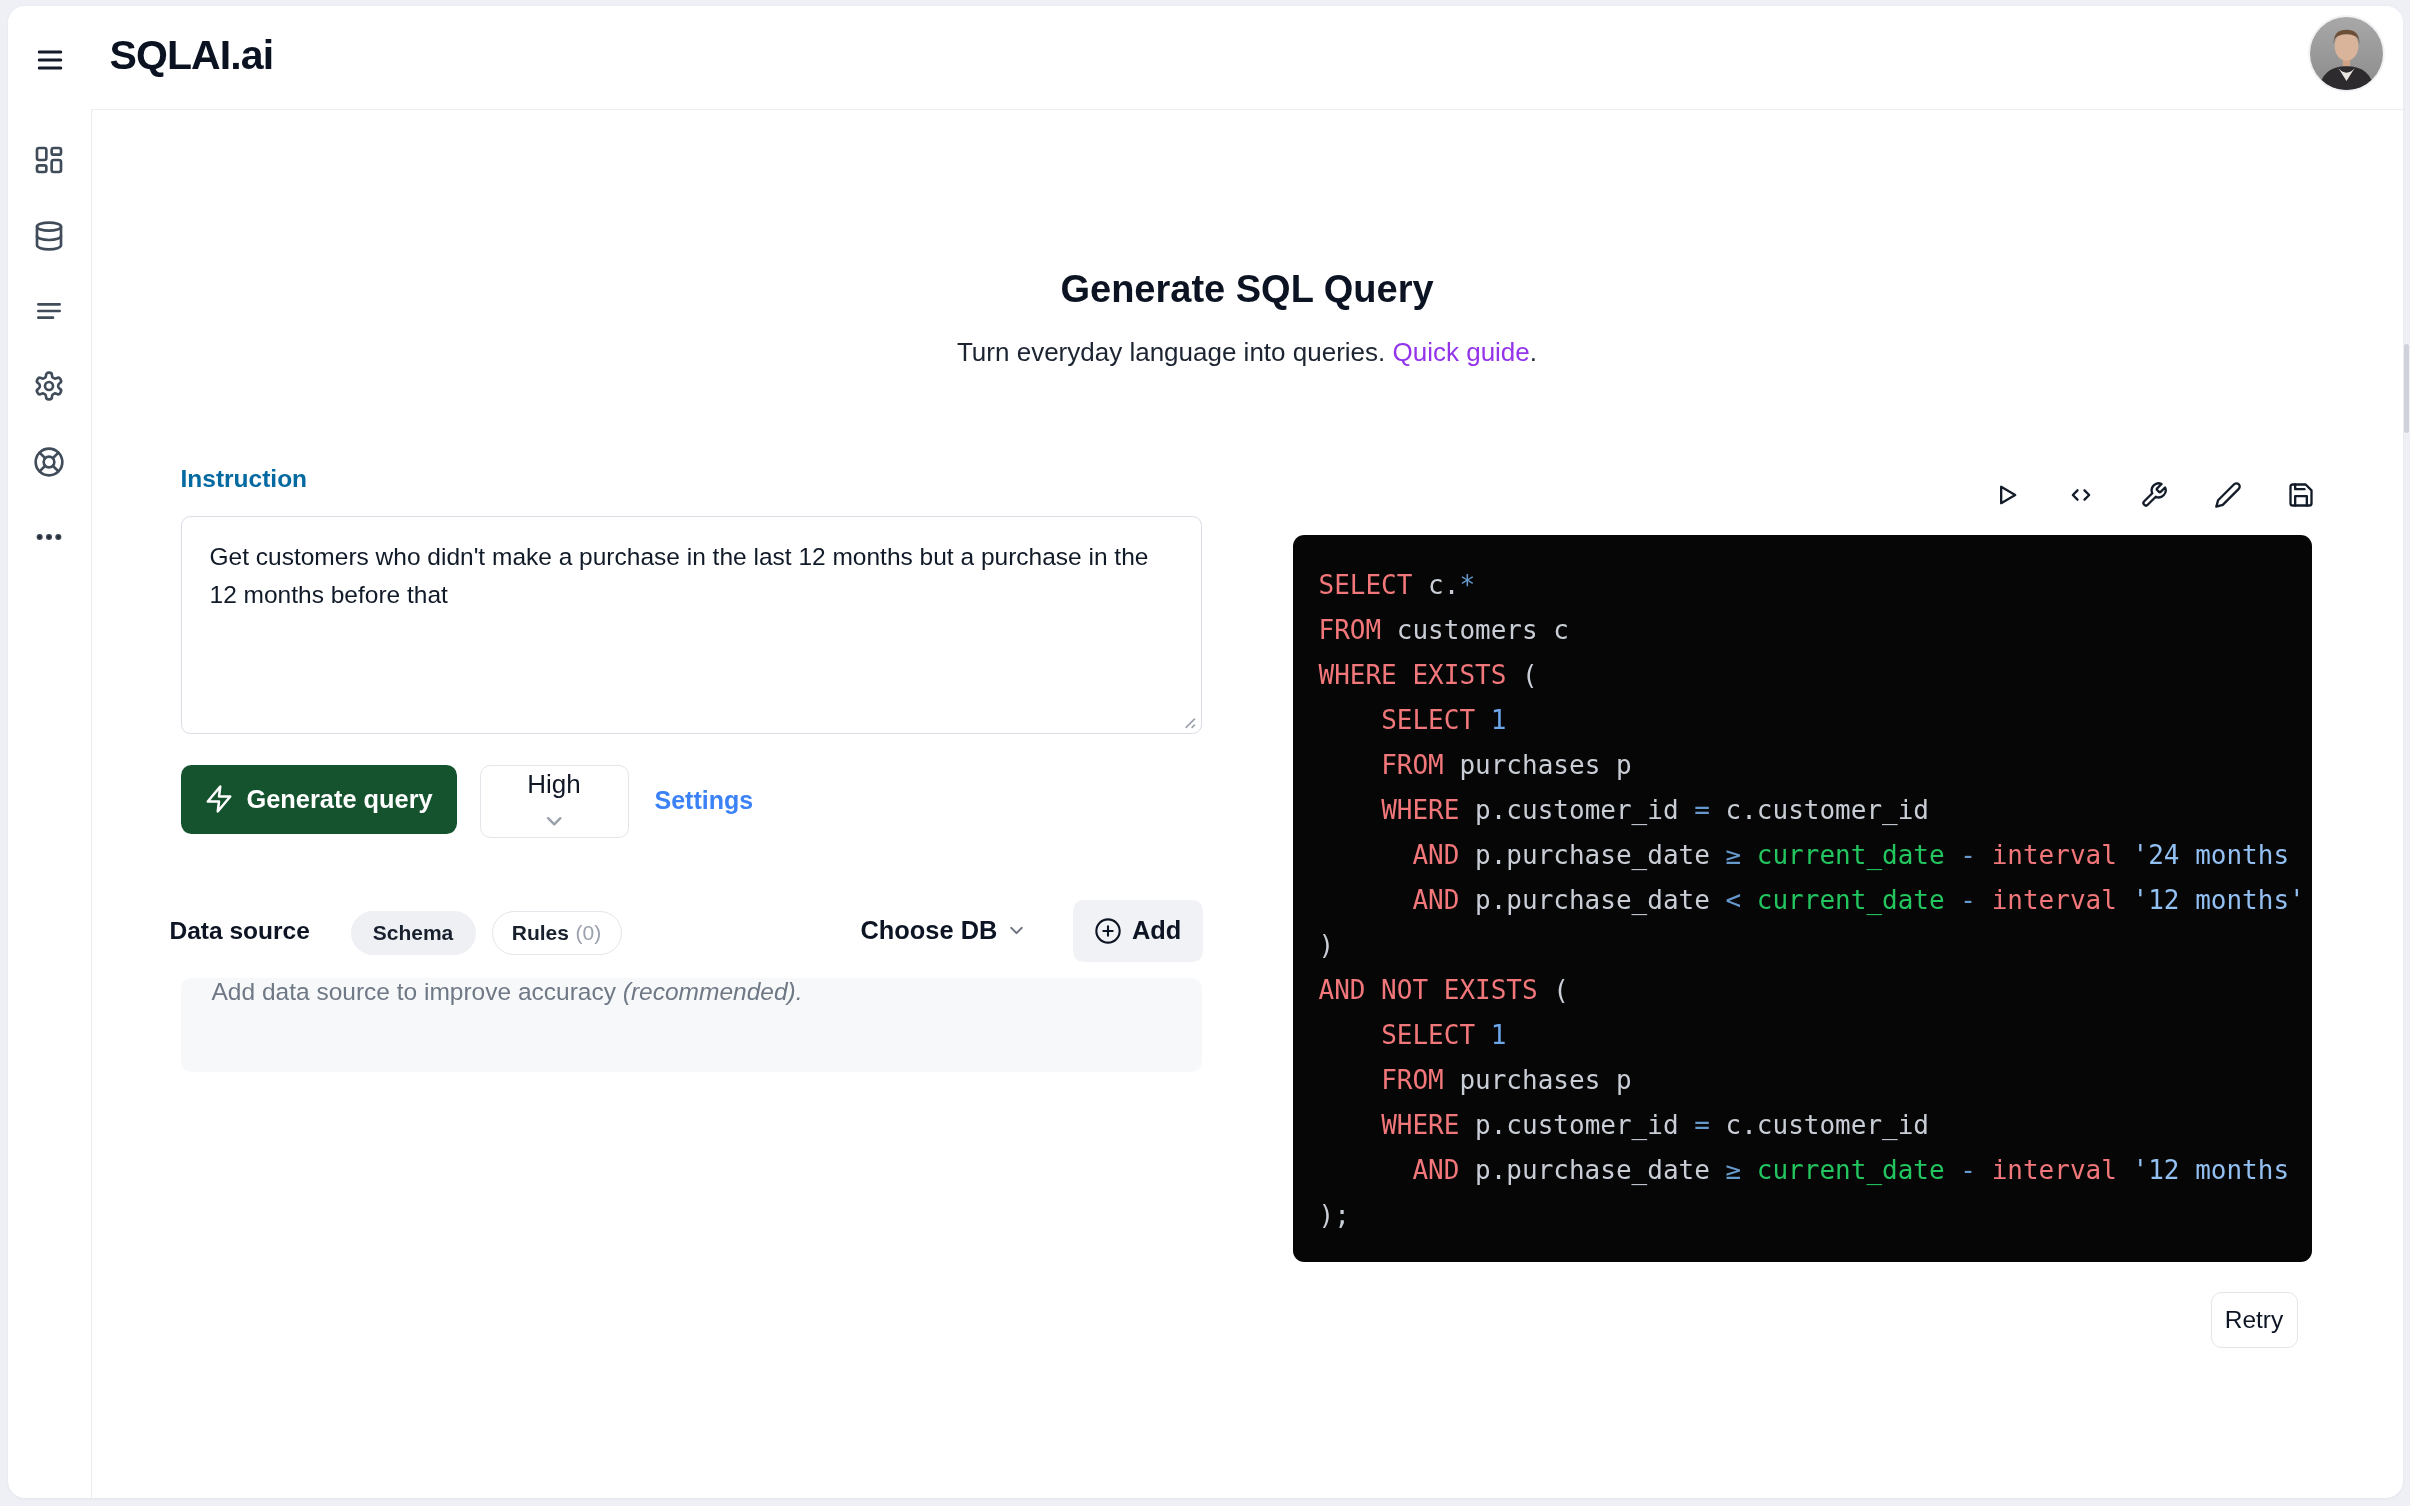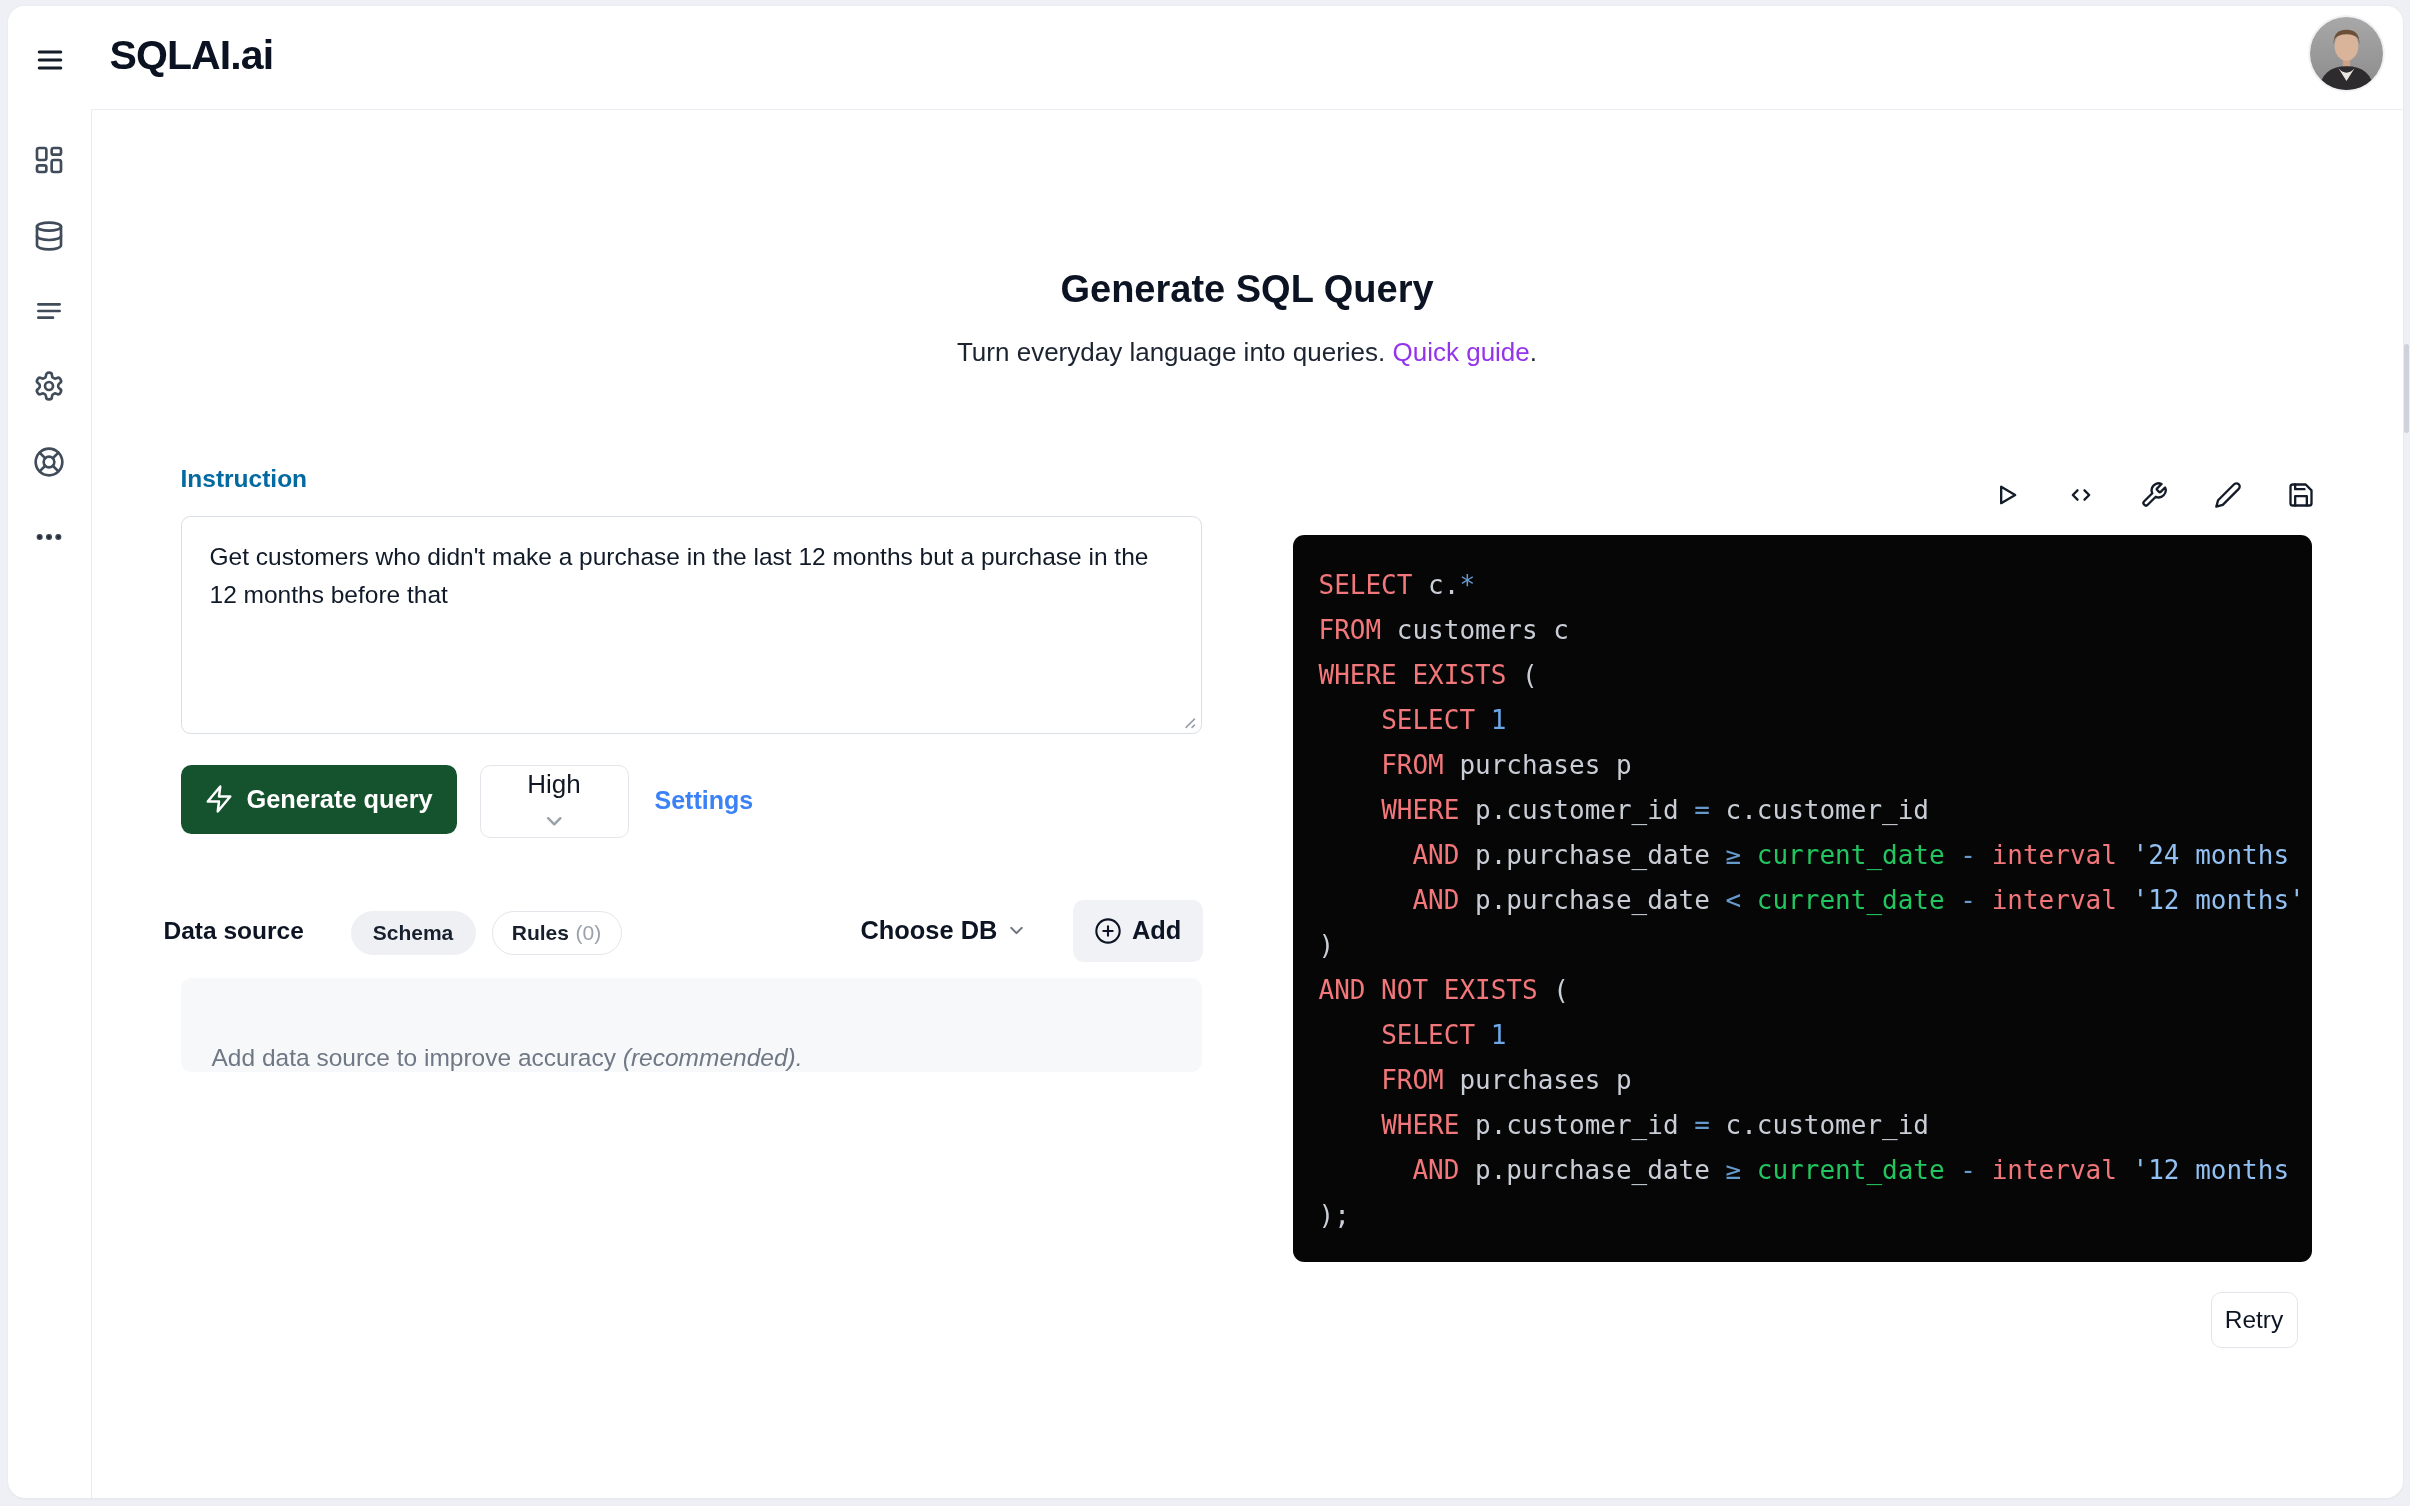--- a/index.html
+++ b/index.html
@@ -46,41 +46,41 @@
     color:#fff; font-family:"Liberation Sans", sans-serif; font-size:25.4px; font-weight:700;
   }
   .quality-btn {
     position:absolute; left:472px; top:759px; width:149px; height:73px;
     background:#fff; border:0.9px solid #e3e5ea; border-radius:10.4px; cursor:pointer;
     display:flex; align-items:center; justify-content:center; gap:9.4px;
     font-family:"Liberation Sans", sans-serif; font-size:26px; color:#101826;flex-direction:column;
   }
   .settings-link { position:absolute; left:647px; top:780px; font-size:25px; font-weight:600; color:#3b82f6; cursor:pointer; }
 
-  .ds-label { position:absolute; left:156px; top:911px; font-size:24.5px; font-weight:700; color:#0d1524; }
+  .ds-label { position:absolute; left:162px; top:911px; font-size:24.5px; font-weight:700; color:#0d1524; }
   .pill {
     position:absolute; top:905px; height:44px; border-radius:941px;
     display:flex; align-items:center; justify-content:center; gap:6.6px;
     font-size:21px; font-weight:600; color:#18202d; cursor:pointer;
     font-family:"Liberation Sans", sans-serif;
   }
   .pill-schema { left:343px; width:125px; background:#eef0f4; border:0.9px solid #eef0f4; }
   .pill-rules  { left:484px; width:130px; background:#fff; border:0.9px solid #e4e6eb; }
   .pill-rules .count { color:#9aa1ac; font-weight:400; }
   .choose-db { position:absolute; left:853px; top:910px; display:flex; align-items:center; gap:8.5px; font-size:25.4px; font-weight:600; color:#0d1524; cursor:pointer; }
   .add-btn {
     position:absolute; left:1065px; top:894px; width:130px; height:62px;
     background:#f1f2f6; border:none; border-radius:10.4px; cursor:pointer;
     display:flex; align-items:center; justify-content:center; gap:10.4px;
     font-family:"Liberation Sans", sans-serif; font-size:25.4px; font-weight:600; color:#0d1524;
   }
   .ds-panel {
     position:absolute; left:173px; top:972px; width:1021px; height:94px;
     background:#f7f8fa; border-radius:10.4px;
-    display:flex; align-items:flex-end; padding-left:31px;
+    display:flex; align-items:flex-start; padding-left:31px;
     font-size:24.5px; color:#6f7885;
   }
   .ds-panel em { font-style:italic; }
 
   
   .code-toolbar { position:absolute; left:1977px; top:468px; width:339px; height:45px; display:flex; justify-content:space-between; }
   .icon-btn { width:45px; height:45px; background:none; border:none; cursor:pointer; display:flex; align-items:center; justify-content:center; }
   .icon-btn svg { stroke:#141c29; }
 
   .code-block {

